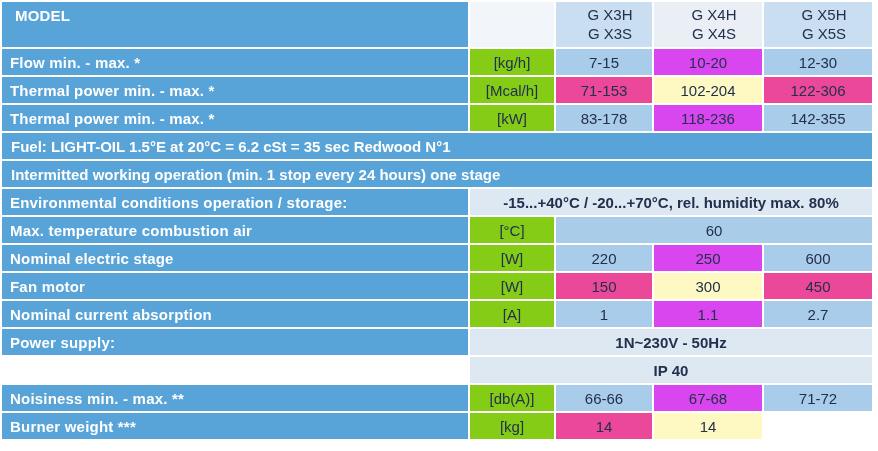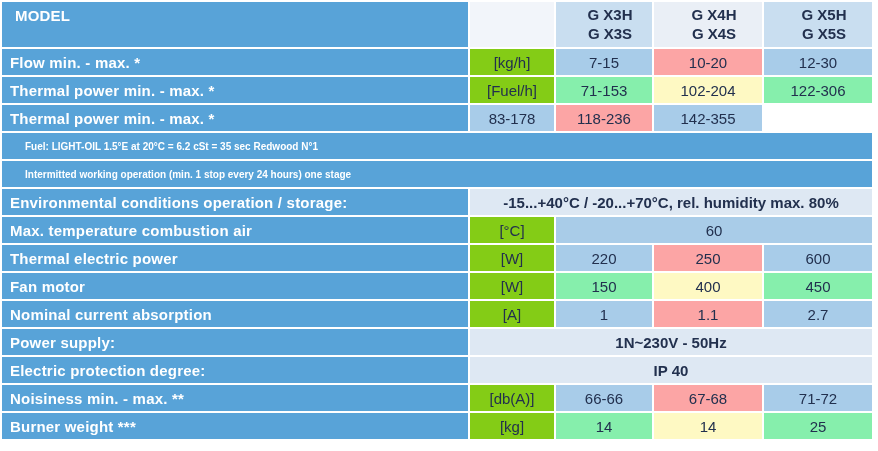--- a/index.html
+++ b/index.html
@@ -18,33 +18,33 @@
   
   .lab{
     background:#58A3D8;color:#ffffff;font-weight:bold;font-size:15px;
     padding-left:8px;letter-spacing:.2px;white-space:nowrap;
   }
   .hdr-model{align-items:flex-start;padding-top:5px;padding-left:13px;}
   
   .unit-head{background:#F2F5FA;}
   .model-head{
     background:#C9DEF0;justify-content:center;text-align:center;
-    color:#22304E;font-weight:bold;font-size:15px;line-height:1.25;padding-left:12px;
+    color:#22304E;font-weight:normal;font-size:15px;line-height:1.25;padding-left:12px;
   }
   .model-head.mid{background:#EAEFF6;}
   
   .unit{background:#84cc16;justify-content:center;color:#22304E;font-size:15px;}
   
   .val{justify-content:center;color:#22304E;font-size:15px;}
   .a-side{background:#A8CCE9;}   
-  .a-mid{background:#fca5a5;}    
-  .b-side{background:#86efac;}   
+  .a-mid{background:#d946ef;}    
+  .b-side{background:#ec4899;}   
   .b-mid{background:#fef9c3;}    
   
-  .full{grid-column:1 / -1;background:#58A3D8;color:#fff;font-weight:bold;font-size:10px;padding-left:23px;white-space:nowrap;}
+  .full{grid-column:1 / -1;background:#58A3D8;color:#fff;font-weight:bold;font-size:15px;padding-left:9px;white-space:nowrap;}
   .span4{grid-column:2 / -1;background:#DEE8F3;justify-content:center;color:#22304E;font-size:15px;font-weight:bold;}
   .span3{grid-column:3 / -1;background:#A9CCE8;justify-content:center;color:#22304E;font-size:15px;}
 </style>
 </head>
 <body>
 
 <div class="page">
   <div class="tbl">
 
     <div class="cell lab hdr-model">MODEL</div>
@@ -67,58 +67,57 @@
         <span style="display:block">G X5S</span>
       </span>
     </div>
 
   <div class="cell lab">Flow min. - max. *</div>
       <div class="cell unit">[kg/h]</div>
       <div class="cell val a-side">7-15</div>
       <div class="cell val a-mid">10-20</div>
       <div class="cell val a-side">12-30</div>
       <div class="cell lab">Thermal power min. - max. *</div>
-      <div class="cell unit">[Fuel/h]</div>
+      <div class="cell unit">[Mcal/h]</div>
       <div class="cell val b-side">71-153</div>
       <div class="cell val b-mid">102-204</div>
       <div class="cell val b-side">122-306</div>
       <div class="cell lab">Thermal power min. - max. *</div>
+      <div class="cell unit">[kW]</div>
       <div class="cell val a-side">83-178</div>
       <div class="cell val a-mid">118-236</div>
       <div class="cell val a-side">142-355</div>
       <div class="cell full">Fuel: LIGHT-OIL 1.5°E at 20°C = 6.2 cSt = 35 sec Redwood N°1</div>
       <div class="cell full">Intermitted working operation (min. 1 stop every 24 hours) one stage</div>
       <div class="cell lab">Environmental conditions operation / storage:</div>
       <div class="cell span4">-15...+40°C / -20...+70°C, rel. humidity max. 80%</div>
       <div class="cell lab">Max. temperature combustion air</div>
       <div class="cell unit">[°C]</div>
       <div class="cell span3">60</div>
-      <div class="cell lab">Thermal electric power</div>
+      <div class="cell lab">Nominal electric stage</div>
       <div class="cell unit">[W]</div>
       <div class="cell val a-side">220</div>
       <div class="cell val a-mid">250</div>
       <div class="cell val a-side">600</div>
       <div class="cell lab">Fan motor</div>
       <div class="cell unit">[W]</div>
       <div class="cell val b-side">150</div>
-      <div class="cell val b-mid">400</div>
+      <div class="cell val b-mid">300</div>
       <div class="cell val b-side">450</div>
       <div class="cell lab">Nominal current absorption</div>
       <div class="cell unit">[A]</div>
       <div class="cell val a-side">1</div>
       <div class="cell val a-mid">1.1</div>
       <div class="cell val a-side">2.7</div>
       <div class="cell lab">Power supply:</div>
       <div class="cell span4">1N~230V - 50Hz</div>
-      <div class="cell lab">Electric protection degree:</div>
       <div class="cell span4">IP 40</div>
       <div class="cell lab">Noisiness min. - max. **</div>
       <div class="cell unit">[db(A)]</div>
       <div class="cell val a-side">66-66</div>
       <div class="cell val a-mid">67-68</div>
       <div class="cell val a-side">71-72</div>
       <div class="cell lab">Burner weight ***</div>
       <div class="cell unit">[kg]</div>
       <div class="cell val b-side">14</div>
       <div class="cell val b-mid">14</div>
-      <div class="cell val b-side">25</div>
     </div>
 </div>
 
 </body></html>

